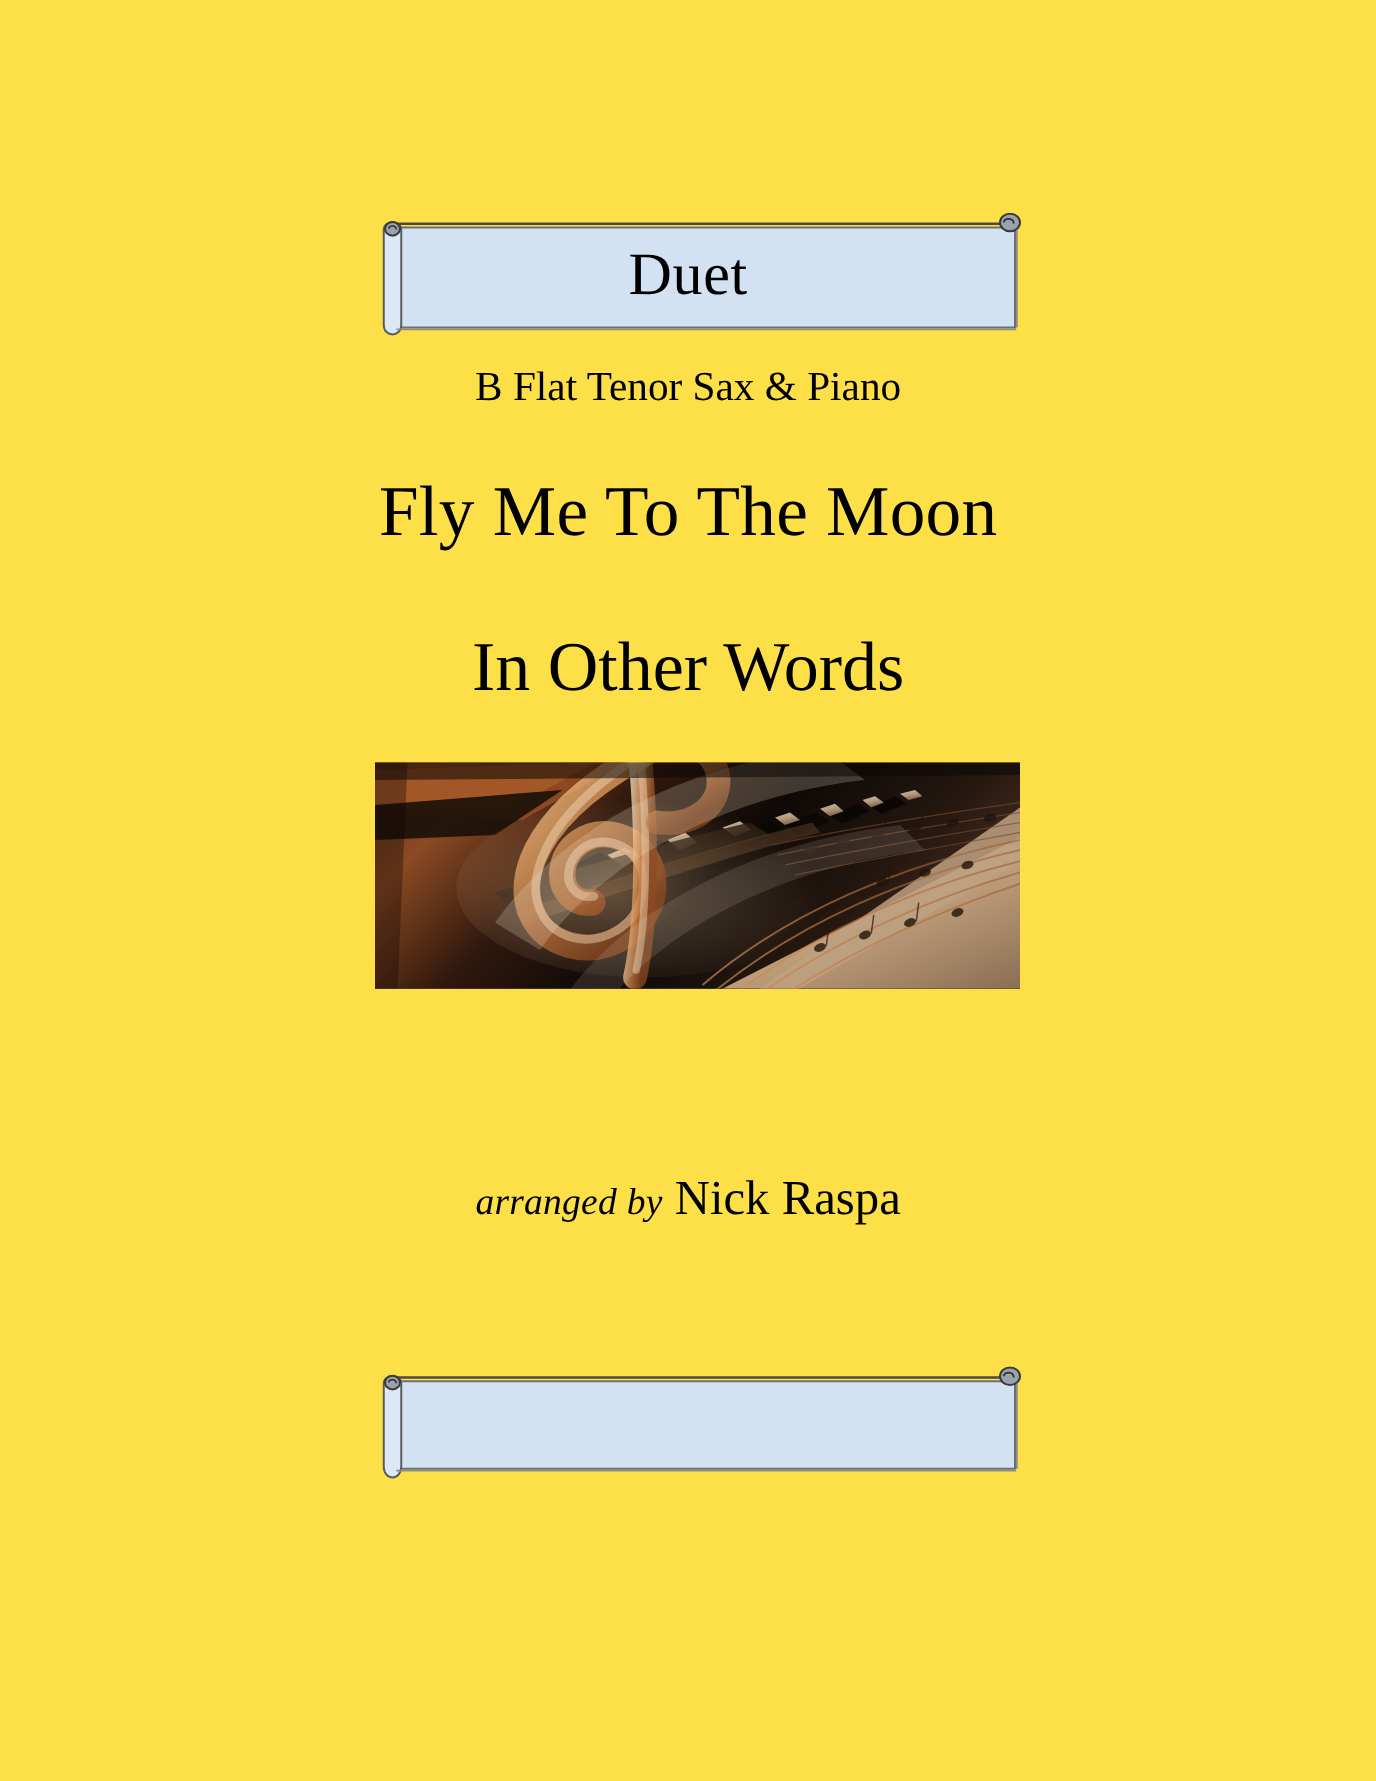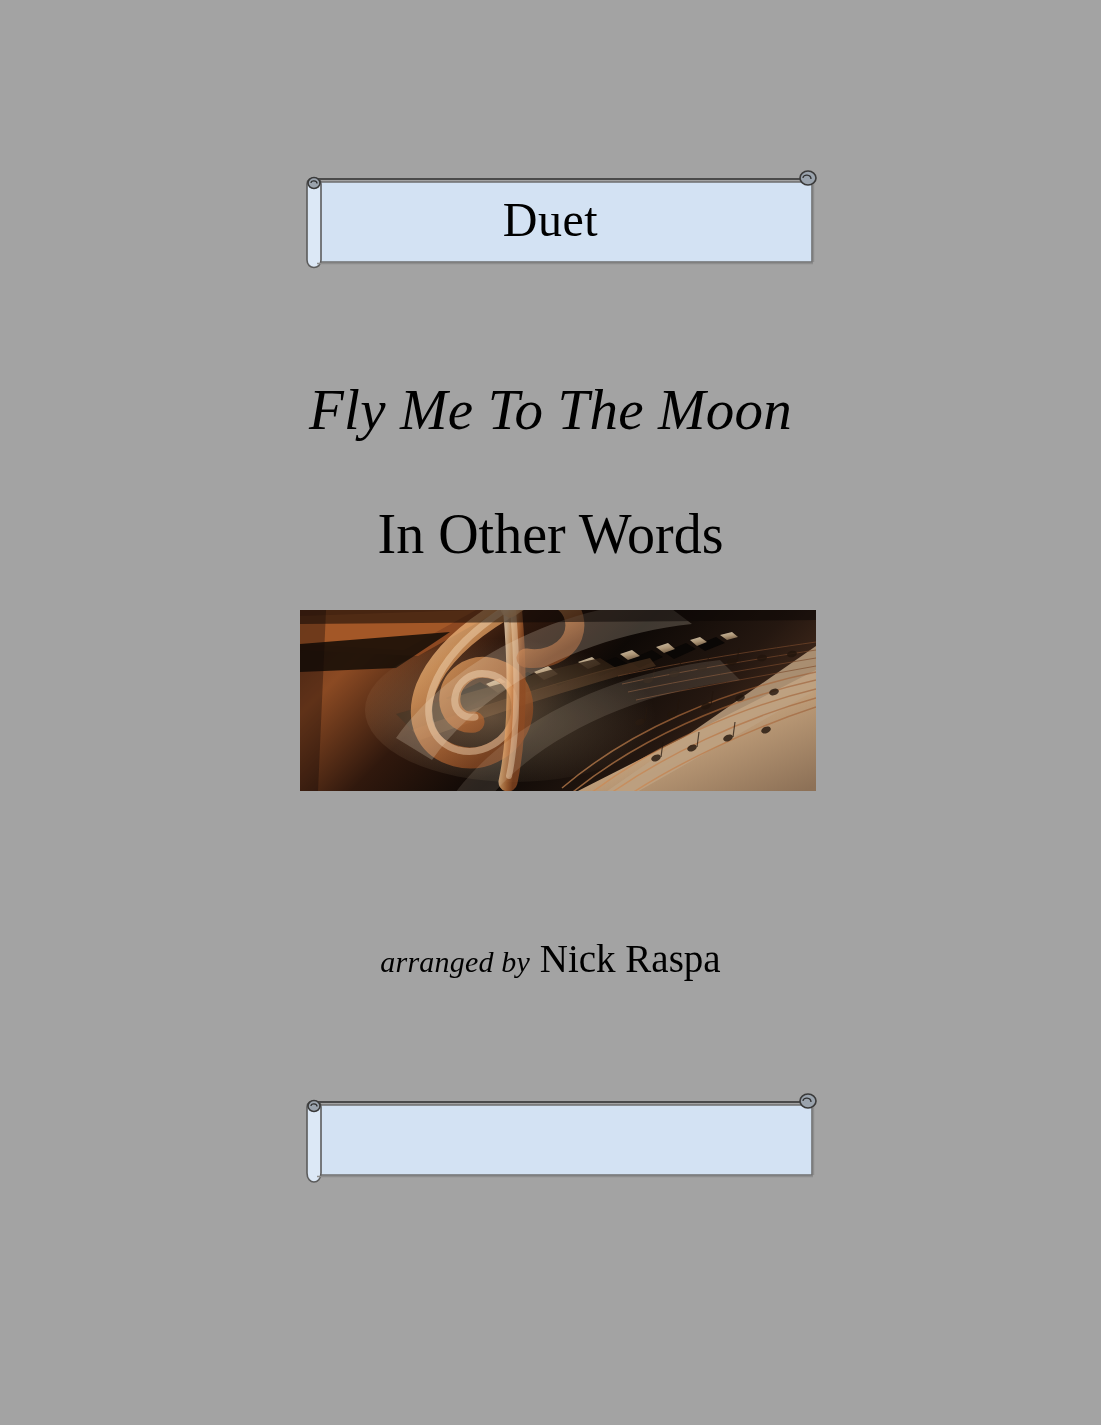--- a/index.html
+++ b/index.html
@@ -12,21 +12,21 @@
     height: 1425px;
     position: relative;
     font-family: "Liberation Serif", "DejaVu Serif", serif;
     color: #000000;
     overflow: hidden;
   }
 
   .page {
     position: absolute;
     inset: 0;
-    background: #a3a3a3;
+    background: #fde047;
   }
 
   
   .banner {
     position: absolute;
     left: 297px;
     width: 525px;
   }
   .banner-svg {
     position: absolute;
@@ -61,21 +61,20 @@
     letter-spacing: 0.5px;
   }
   #txt-instrumentation {
     top: 294px;
     font-size: 33px;
   }
   #txt-title {
     top: 381px;
     font-size: 57px;
     letter-spacing: 0.2px;
-    font-style: italic;
   }
   #txt-alt-title {
     top: 506px;
     font-size: 56px;
   }
   #txt-composer {
     top: 904px;
     font-size: 35px;
   }
   #txt-arranger {
@@ -126,20 +125,21 @@
       <ellipse cx="511" cy="8" rx="8" ry="7" fill="#9aa3ad" stroke="#3a3a3a" stroke-width="1.6"></ellipse>
       <path d="M 506 8 C 506 4, 514 4, 514 9" fill="none" stroke="#2f2f2f" stroke-width="1.3"></path>
 
       <path d="M 20 93.5 L 516 93.5" stroke="#8d8d8d" stroke-width="1.4" fill="none"></path>
       <path d="M 516.5 14 L 516.5 92" stroke="#8d8d8d" stroke-width="1.4" fill="none"></path>
     </svg>
   </div>
 
   <div class="page-text" id="txt-duet">Duet</div>
 
+  <div class="page-text" id="txt-instrumentation">B Flat Tenor Sax &amp; Piano</div>
 
   <div class="page-text" id="txt-title">Fly Me To The Moon</div>
 
   <div class="page-text" id="txt-alt-title">In Other Words</div>
 
   <div id="cover-art">
     <svg width="516" height="181" viewBox="0 0 516 181">
       <defs>
         <linearGradient id="bgTop" x1="0" y1="0" x2="1" y2="0.35">
           <stop offset="0" stop-color="#63311a"></stop>

